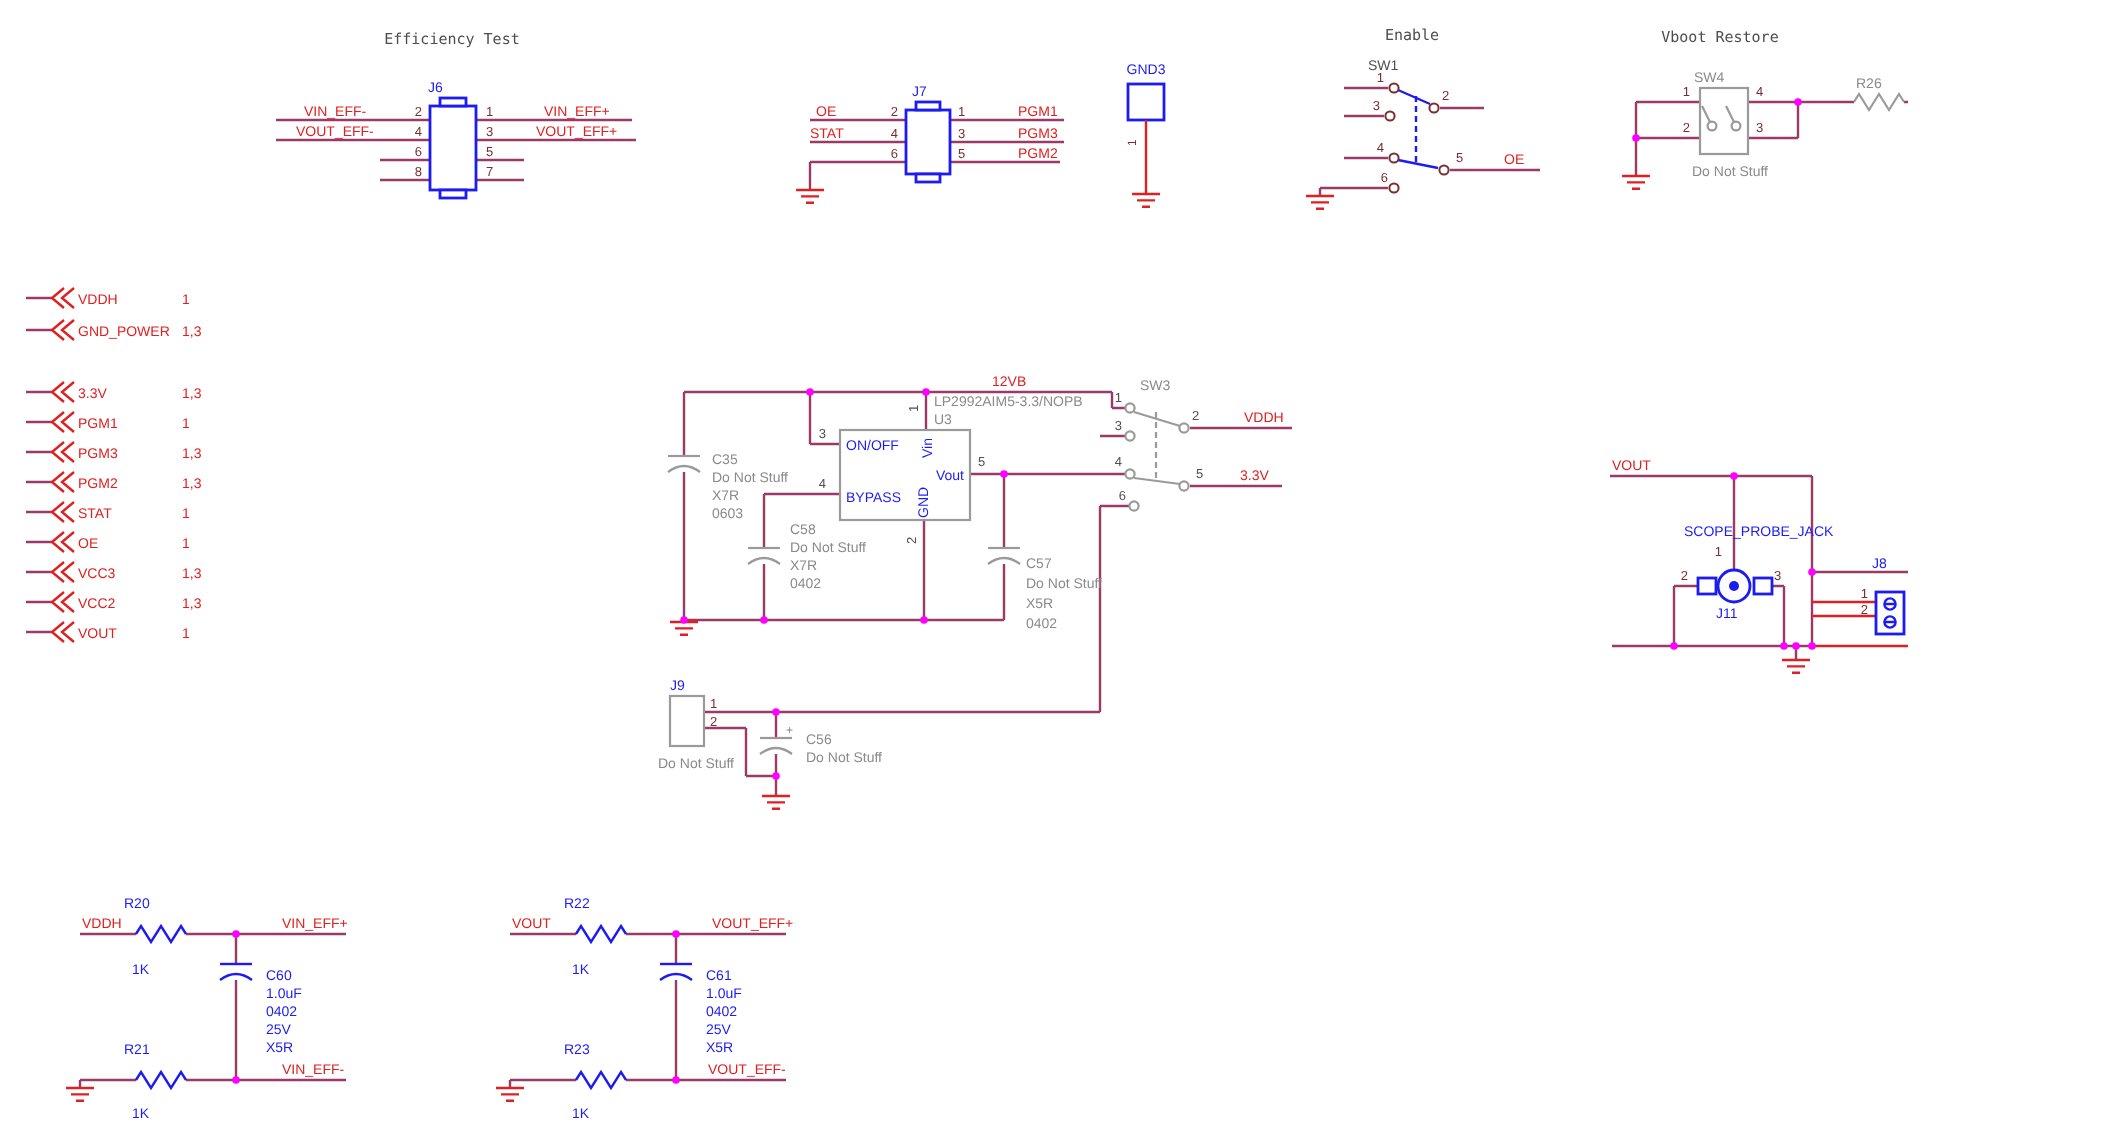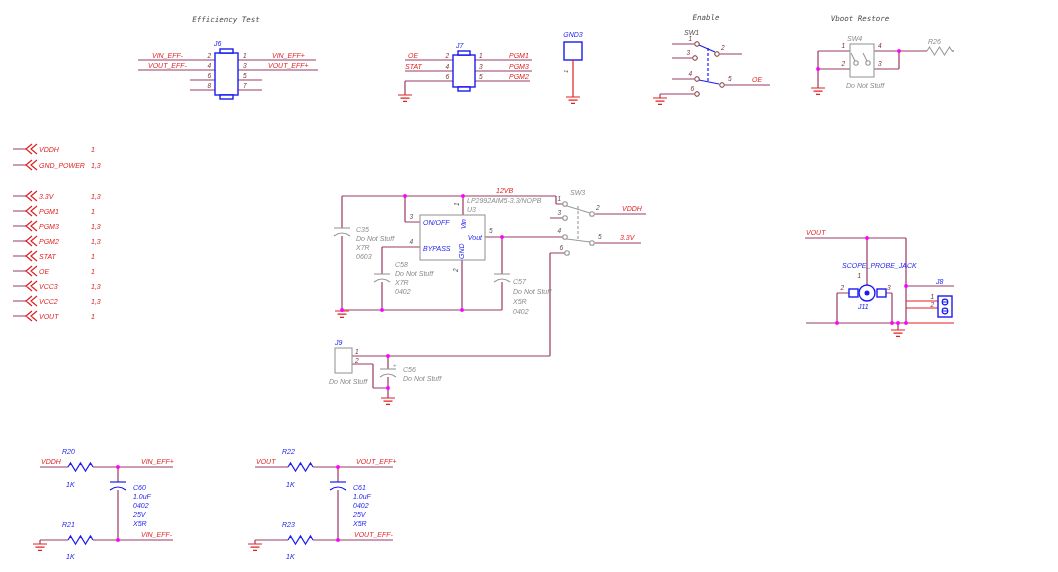--- a/index.html
+++ b/index.html
@@ -1,16 +1,16 @@
 <!DOCTYPE html>
 <html><head>
 <meta charset="utf-8">
 <style>
   html,body{margin:0;padding:0;background:#fff;}
-  #canvas{position:relative;width:954px;height:572px;background:#ffffff;overflow:hidden;font-style:italic;}
+  #canvas{position:relative;width:954px;height:572px;background:#ffffff;overflow:hidden;}
   svg{position:absolute;left:0;top:0;}
   text{font-family:"Liberation Sans",sans-serif;font-size:7px;}
   .mono{font-family:"DejaVu Sans Mono",monospace;font-size:7.5px;}
   .s6{font-size:6px;}.s65{font-size:6.5px;}
   .tb{fill:#1c1cf0;}.tr{fill:#e02020;}.tg{fill:#8a8a8a;}.td{fill:#7a2e2e;}.tk{fill:#4f4f4f;}.tt{fill:#4d4d4d;}
   .w{stroke:#9a3a66;stroke-width:1.2;fill:none;}
   .wr{stroke:#e02020;stroke-width:1.2;fill:none;}
   .sb{stroke:#1c1cf0;stroke-width:1.2;fill:none;}
   .sb2{stroke:#1c1cf0;stroke-width:1.4;fill:#fff;}
   .sg{stroke:#9a9a9a;stroke-width:1.1;fill:none;}

